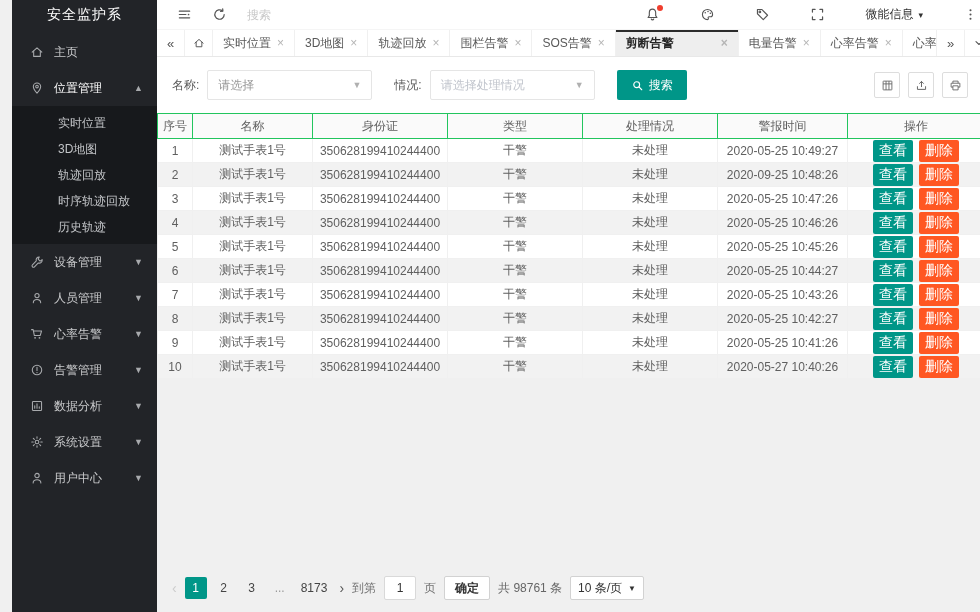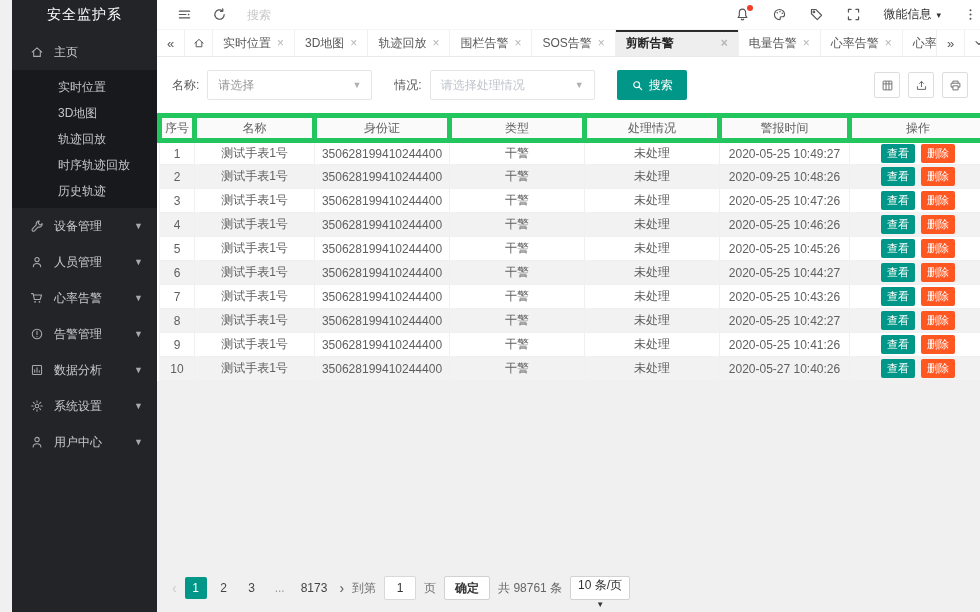--- a/index.html
+++ b/index.html
@@ -21,21 +21,21 @@
 
   
   .main { flex: 1; display: flex; flex-direction: column; min-width: 0; }
 
   
   .topbar { height: 30px; background: #fff; display: flex; align-items: center; gap: 20px; padding: 0 14px 0 20px; border-bottom: 1px solid #f5f5f5; flex-shrink: 0; }
   .tb-icon { width: 15px; height: 15px; color: #555; display: inline-flex; cursor: pointer; }
   .tb-icon svg { width: 15px; height: 15px; }
   .search-input { border: none; outline: none; font-size: 12px; width: 110px; color: #333; background: transparent; }
   .search-input::placeholder { color: #c9c9c9; }
-  .tb-right { margin-left: auto; display: flex; align-items: center; gap: 22px; }
+  .tb-right { margin-left: auto; display: flex; align-items: center; gap: 40px; }
   .bell-wrap { position: relative; }
   .badge { position: absolute; top: -2px; right: -3px; width: 6px; height: 6px; border-radius: 50%; background: #f03e2e; }
   .user-menu { display: flex; align-items: center; gap: 5px; color: #333; cursor: pointer; }
   .caret-dn { font-size: 9px; color: #333; }
 
   
   .tabbar { height: 27px; background: #fff; display: flex; align-items: stretch; border-bottom: 1px solid #e8e8e8; flex-shrink: 0; }
   .tab-tool { width: 28px; display: flex; align-items: center; justify-content: center; color: #555; border-right: 1px solid #f0f0f0; cursor: pointer; font-size: 13px; flex-shrink: 0; }
   .tab-tool svg { width: 12px; height: 12px; }
   .tabs-wrap { display: flex; align-items: stretch; overflow: hidden; flex: 1; }
@@ -56,40 +56,40 @@
   .sel.light .sel-text { color: #c0c4cc; }
   .sel .sel-caret { color: #b0b0b0; font-size: 9px; }
   .btn-search { height: 30px; border: none; border-radius: 2px; padding: 0 14px; display: flex; align-items: center; gap: 5px; color: #fff; font-size: 12px; cursor: pointer; }
   .btn-search svg { width: 13px; height: 13px; }
   .tool-btns { margin-left: auto; display: flex; gap: 8px; margin-right: 8px; }
   .tool-btn { width: 26px; height: 26px; border: 1px solid #ddd; border-radius: 2px; background: #fff; color: #666; display: flex; align-items: center; justify-content: center; cursor: pointer; }
   .tool-btn svg { width: 13px; height: 13px; }
 
   
   table { width: 100%; border-collapse: collapse; table-layout: fixed; font-size: 12px; }
-  th { height: 25px; background: #fafafa; color: #5f5f5f; font-weight: normal; border: 5px solid #22c55e; }
+  th { height: 25px; background: #fafafa; color: #5f5f5f; font-weight: normal; border: 1px solid #22c55e; }
   td { height: 24px; text-align: center; color: #5f5f5f; border: 1px solid #f0f0f0; padding: 0; overflow: hidden; white-space: nowrap; }
   tbody tr:nth-child(even) { background: #f2f2f2; }
-  .btn-mini { border: none; border-radius: 2px; color: #fff; font-size: 11px; padding: 2px 6px; margin: 0 3px; cursor: pointer; }
+  .btn-mini { border: none; border-radius: 2px; color: #fff; font-size: 14px; padding: 2px 6px; margin: 0 3px; cursor: pointer; }
 
   .filler { flex: 1; }
 
   
   .pager { display: flex; align-items: center; gap: 8px; margin: 0 0 12px 15px; font-size: 12px; color: #555; }
   .pg-arrow { font-size: 14px; cursor: pointer; line-height: 22px; }
   .pg-prev { color: #ccc; }
   .pg-next { color: #555; }
   .page { min-width: 22px; height: 22px; line-height: 22px; text-align: center; border-radius: 2px; padding: 0 4px; cursor: pointer; color: #444; }
   .page.active { color: #fff; }
   .page.dots { color: #999; cursor: default; }
   .goto-label, .page-word { color: #737373; font-family: Liberation Mono, monospace; }
   .goto-input { width: 32px; height: 24px; border: 1px solid #d9d9d9; border-radius: 2px; text-align: center; font-size: 12px; color: #333; outline: none; background: #fff; }
   .btn-confirm { height: 24px; border: 1px solid #d2d2d2; background: #fff; border-radius: 2px; padding: 0 10px; font-size: 12px; color: #333; font-weight: bold; cursor: pointer; }
   .total { color: #666; }
-  .size-select { height: 24px; border: 1px solid #d2d2d2; border-radius: 2px; background: #fff; display: flex; align-items: center; gap: 6px; padding: 0 7px; color: #333; cursor: pointer; flex-direction: column; }
+  .size-select { height: 24px; border: 1px solid #d2d2d2; border-radius: 2px; background: #fff; display: flex; align-items: center; gap: 6px; padding: 0 7px; color: #333; cursor: pointer; }
   .size-select .sel-caret { font-size: 8px; color: #333; }
 
   
   .scrollbar { position: absolute; top: 0; right: 0; bottom: 0; width: 8px; background: #fafafa; border-left: 1px solid #ededed; }
   .sb-thumb { position: absolute; top: 14px; left: 1px; width: 6px; height: 46px; background: #c1c1c1; border-radius: 3px; }
   .sb-arrow { position: absolute; left: 0; width: 8px; text-align: center; font-size: 7px; color: #999; line-height: 9px; }
   .sb-up { top: 1px; } .sb-down { bottom: 1px; }
 </style>
 </head>
 <body>
@@ -100,20 +100,30 @@
     <div class="logo">安全监护系</div>
     <nav class="menu" id="sidebar-menu">
         <div class="menu-item">
           <span class="mi-icon">
             <svg viewBox="0 0 16 16" fill="none" stroke="currentColor" stroke-width="1.2" stroke-linecap="round" stroke-linejoin="round">
               <path d="M2.5 8.2 L8 3.2 L13.5 8.2"></path>
               <path d="M4.2 7 V13 H11.8 V7"></path>
             </svg>
           </span>
           <span class="mi-label">主页</span>
+        </div>
+        <div class="menu-item open">
+          <span class="mi-icon">
+            <svg viewBox="0 0 16 16" fill="none" stroke="currentColor" stroke-width="1.2" stroke-linecap="round" stroke-linejoin="round">
+              <path d="M8 13.8 C8 13.8 3.8 9.6 3.8 6.4 A4.2 4.2 0 0 1 12.2 6.4 C12.2 9.6 8 13.8 8 13.8 Z"></path>
+              <circle cx="8" cy="6.4" r="1.5"></circle>
+            </svg>
+          </span>
+          <span class="mi-label">位置管理</span>
+          <span class="mi-caret">▲</span>
         </div>
         <div class="submenu">
           <div class="submenu-item">实时位置</div>
           <div class="submenu-item">3D地图</div>
           <div class="submenu-item">轨迹回放</div>
           <div class="submenu-item">时序轨迹回放</div>
           <div class="submenu-item">历史轨迹</div>
         </div>
         <div class="menu-item">
           <span class="mi-icon">

